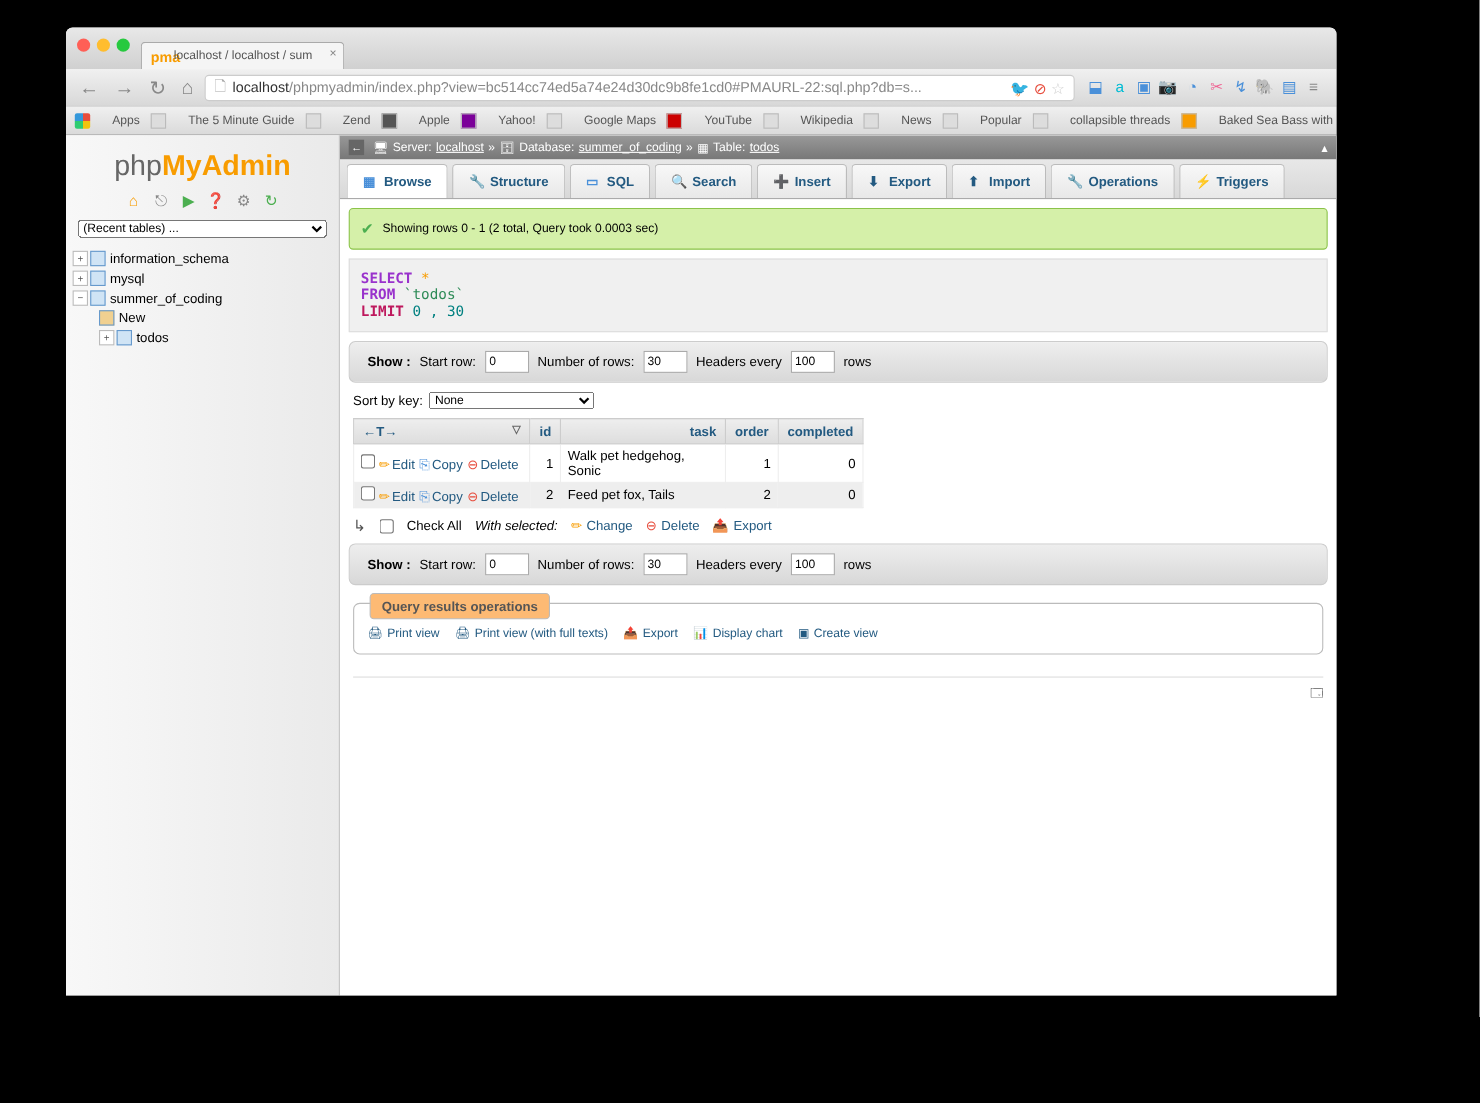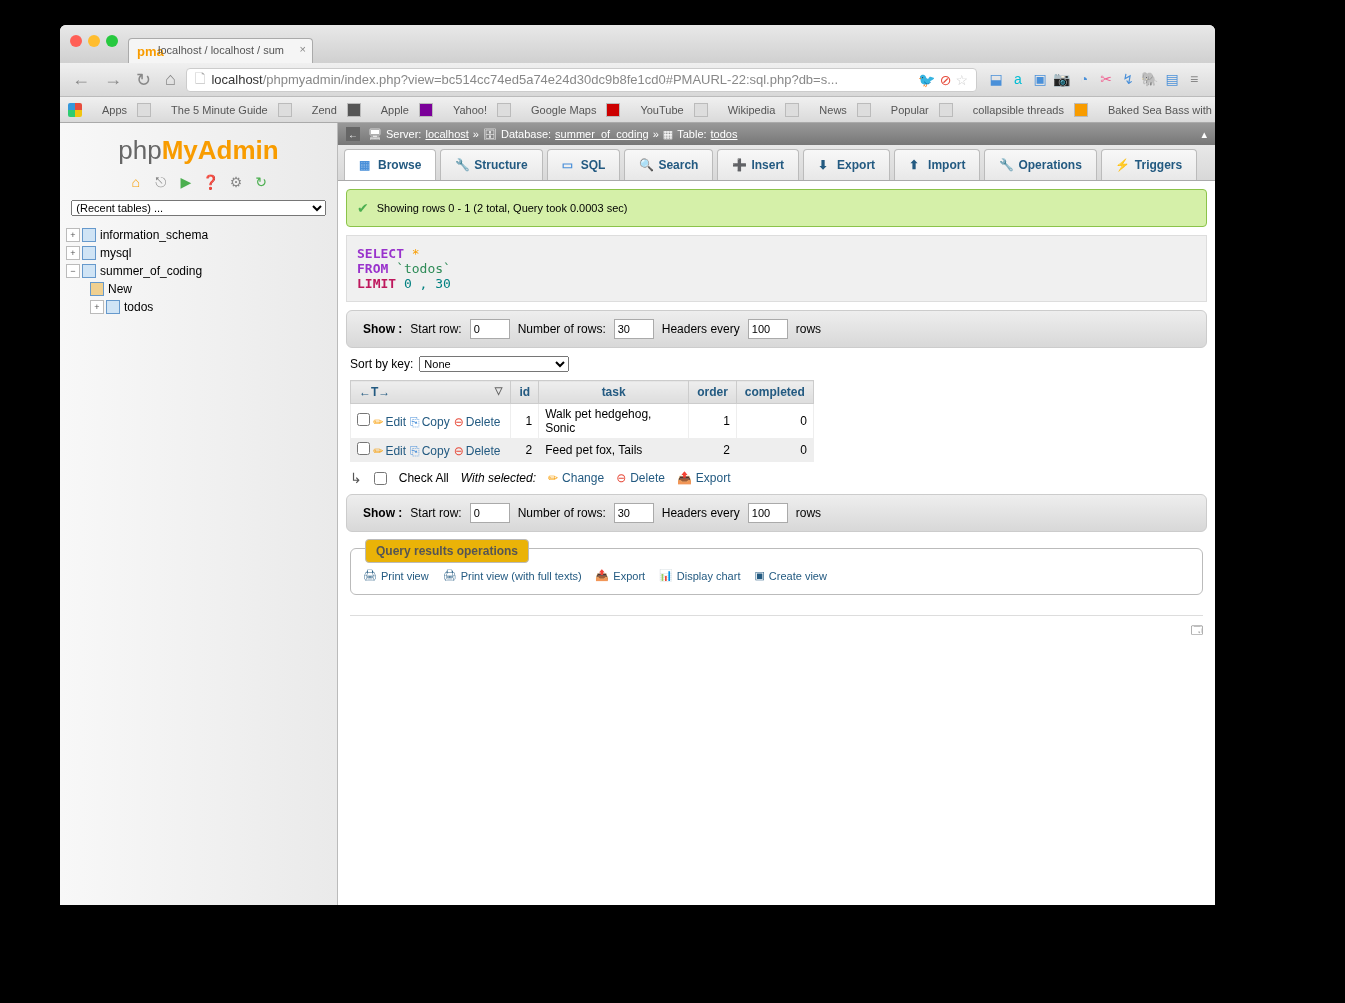--- a/index.html
+++ b/index.html
@@ -25,21 +25,21 @@
 .ext-bar { display: flex; gap: 4px; padding: 0 4px; }
 .ext-bar span { width: 18px; height: 18px; display: inline-block; font-size: 14px; text-align: center; color: #4a90d9; }
 
 .bookmarks { background: linear-gradient(#f0f0f0,#dadada); height: 26px; display: flex; align-items: center; padding: 0 8px; gap: 10px; border-bottom: 1px solid #aaa; font-size: 11px; color: #555; overflow: hidden; }
 .bm-item { display: flex; align-items: center; gap: 20px; cursor: pointer; white-space: nowrap; }
 .bm-icon { width: 14px; height: 14px; display: inline-block; background: #ddd; border: 1px solid #bbb; }
 .bm-icon.apps { background: conic-gradient(#e74c3c 0 90deg,#f1c40f 90deg 180deg,#2ecc71 180deg 270deg,#3498db 270deg); border-radius: 2px; border: none; }
 
 
 .content { display: flex; height: calc(100% - 98px); }
-.sidebar { width: 278px; background: linear-gradient(to right,#f8f8f8,#eaeaea); border-right: 1px solid #bbb; padding: 8px 6px; }
+.sidebar { width: 249px; background: linear-gradient(to right,#f8f8f8,#eaeaea); border-right: 1px solid #bbb; padding: 8px 6px; }
 .logo { text-align: center; padding: 4px 0 8px; font-size: 26px; font-weight: bold; font-family: Arial; }
 .logo .php { color: #666; font-weight: normal; }
 .logo .my { color: #f89c00; }
 .sb-icons { text-align: center; padding-bottom: 8px; }
 .sb-icons span { display: inline-block; width: 18px; height: 18px; margin: 0 2px; font-size: 14px; cursor: pointer; }
 .recent-sel { width: 96%; margin: 0 auto; display: block; font-size: 11px; }
 .tree { margin-top: 10px; font-size: 12px; }
 .tree-row { display: flex; align-items: center; padding: 2px 0; cursor: pointer; }
 .tree-toggle { width: 14px; height: 14px; border: 1px solid #bbb; background: #fff; display: inline-flex; align-items: center; justify-content: center; font-size: 9px; color: #555; margin-right: 2px; }
 .tree-icon { width: 14px; height: 14px; display: inline-block; background: #d0e4f5; border: 1px solid #6699cc; margin-right: 4px; }
@@ -75,39 +75,39 @@
 .show-bar b { font-weight: bold; }
 .show-bar input { width: 40px; padding: 3px; border: 1px solid #aaa; font-size: 11px; }
 
 .sort-row { margin: 8px 12px; font-size: 12px; display: flex; align-items: center; gap: 6px; }
 .sort-row select { font-size: 11px; width: 150px; }
 
 .options-link { margin: 4px 12px; font-size: 11px; }
 .options-link a { color: #235a81; text-decoration: none; }
 
 .data-table { margin: 0 12px; border-collapse: collapse; font-size: 12px; }
-.data-table th { background: linear-gradient(#eee,#ddd); padding: 4px 8px; border: 1px solid #ccc; color: #235a81; text-align: center; }
+.data-table th { background: linear-gradient(#eee,#ddd); padding: 4px 8px; border: 1px solid #ccc; color: #235a81; text-align: right; }
 .data-table th.action-hdr { text-align: left; }
 .data-table td { padding: 3px 6px; border: 1px solid #eee; }
 .data-table tr.row-even { background: #fff; }
 .data-table tr.row-odd { background: #eee; }
 .row-action { color: #235a81; cursor: pointer; display: inline-flex; align-items: center; gap: 2px; margin-right: 4px; }
 .ic-edit { color: #f89c00; }
 .ic-copy { color: #4a90d9; }
 .ic-delete { color: #e74c3c; }
 .num-cell { text-align: right; }
 .sort-ic { color: #666; font-size: 10px; }
 
 .checkall-row { margin: 8px 12px; display: flex; align-items: center; gap: 12px; font-size: 12px; }
 .checkall-arrow { font-size: 14px; color: #555; }
 .with-sel { font-style: italic; }
 .sel-action { display: inline-flex; align-items: center; gap: 4px; color: #235a81; cursor: pointer; }
 
 .qro-box { margin: 16px 12px; border: 1px solid #bbb; border-radius: 6px; padding: 20px 12px 12px; position: relative; }
-.qro-title { position: absolute; top: -10px; left: 14px; background: #eab308; border: 1px solid #bbb; border-radius: 4px; padding: 4px 10px; font-size: 12px; font-weight: bold; color: #555; }
+.qro-title { position: absolute; top: -10px; left: 14px; background: #fdba74; border: 1px solid #bbb; border-radius: 4px; padding: 4px 10px; font-size: 12px; font-weight: bold; color: #555; }
 .qro-links { display: flex; gap: 14px; }
 .qro-links span { display: inline-flex; align-items: center; gap: 4px; color: #235a81; cursor: pointer; }
 
 .hr-bottom { margin: 20px 12px 6px; border: none; border-top: 1px solid #ddd; }
 .window-ic { text-align: right; padding: 0 12px 8px; }
 </style>
 </head>
 <body>
 
 <div class="window">

